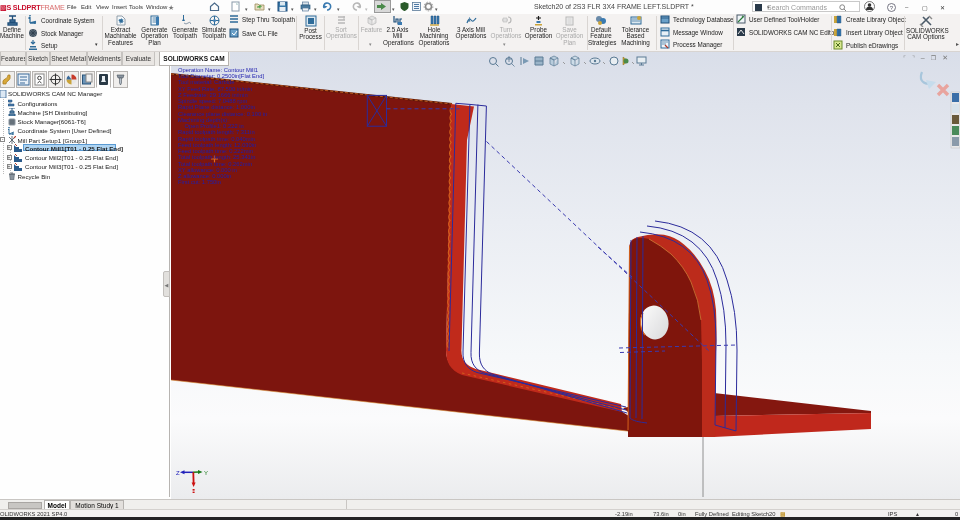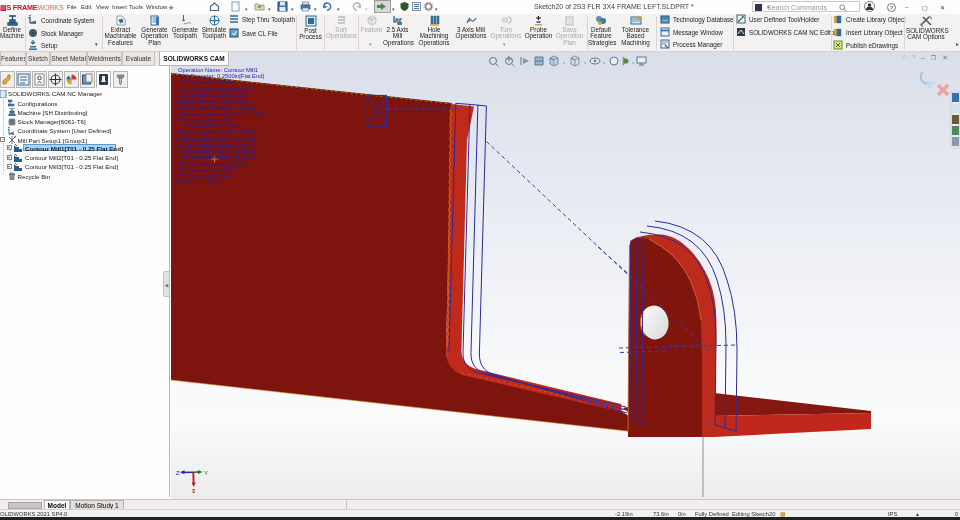--- a/index.html
+++ b/index.html
@@ -54,21 +54,21 @@
 .btab { position:absolute; top:0; height:11px; font-size:6.5px; line-height:10px; text-align:center; }
 #statusbar { position:absolute; left:0; top:509px; width:960px; height:8px; background:#f2f1ef; border-top:1px solid #d4d1ce; font-size:5.8px; color:#333; }
 #blackbar { position:absolute; left:0; top:517px; width:960px; height:3px; background:#222; }
 .st { position:absolute; top:1px; }
 </style>
 </head>
 <body>
 <div id="app">
 
 <div id="titlebar">
-  <div class="logo"><span style="font-size:7px">▧</span>S <span>FRAME</span><span class="lt">WORKS</span></div>
+  <div class="logo"><span style="font-size:7px">▧</span>S <span>SLDPRT</span><span class="lt">FRAME</span></div>
   <div class="menu" style="left:67px">File</div>
   <div class="menu" style="left:81px">Edit</div>
   <div class="menu" style="left:96px">View</div>
   <div class="menu" style="left:112px">Insert</div>
   <div class="menu" style="left:129px">Tools</div>
   <div class="menu" style="left:146px">Window</div>
   <div class="menu" style="left:168px; color:#777; font-size:7px">★</div>
   <div id="tbicons">
     <svg class="ticon" style="left:209px" viewBox="0 0 11 11">
           <path d="M1.5 5.5 L5.5 2 L9.5 5.5 L9.5 9.5 L1.5 9.5 Z" fill="none" stroke="#4a6a8a" stroke-width="1.2"></path>

